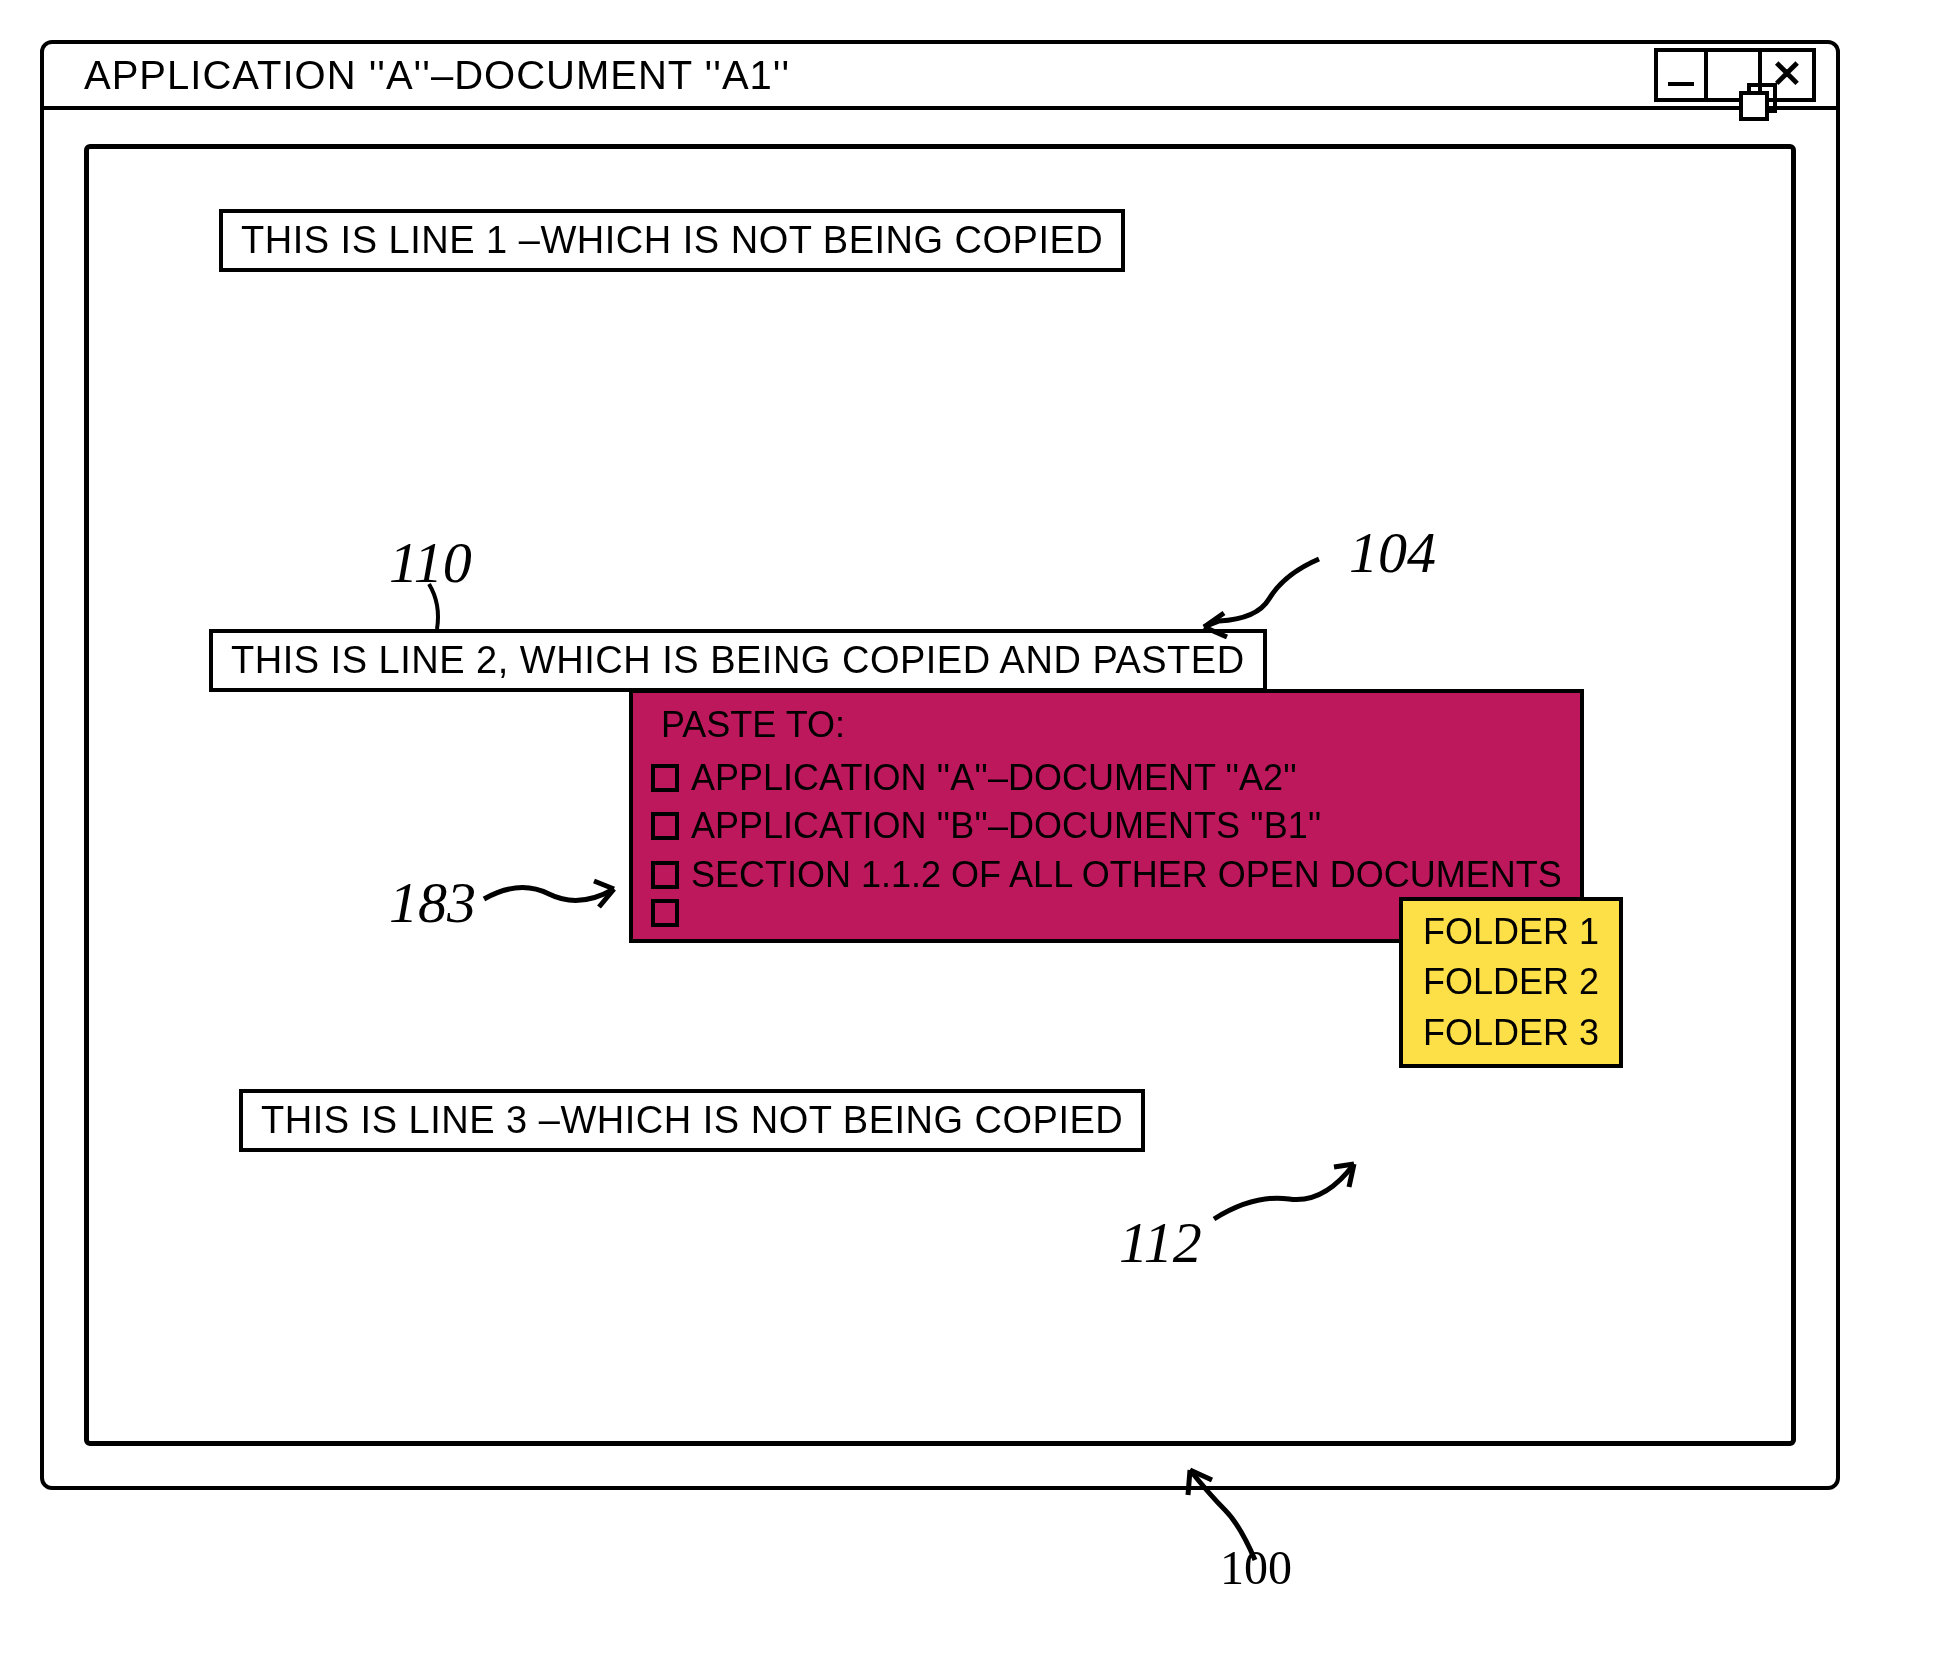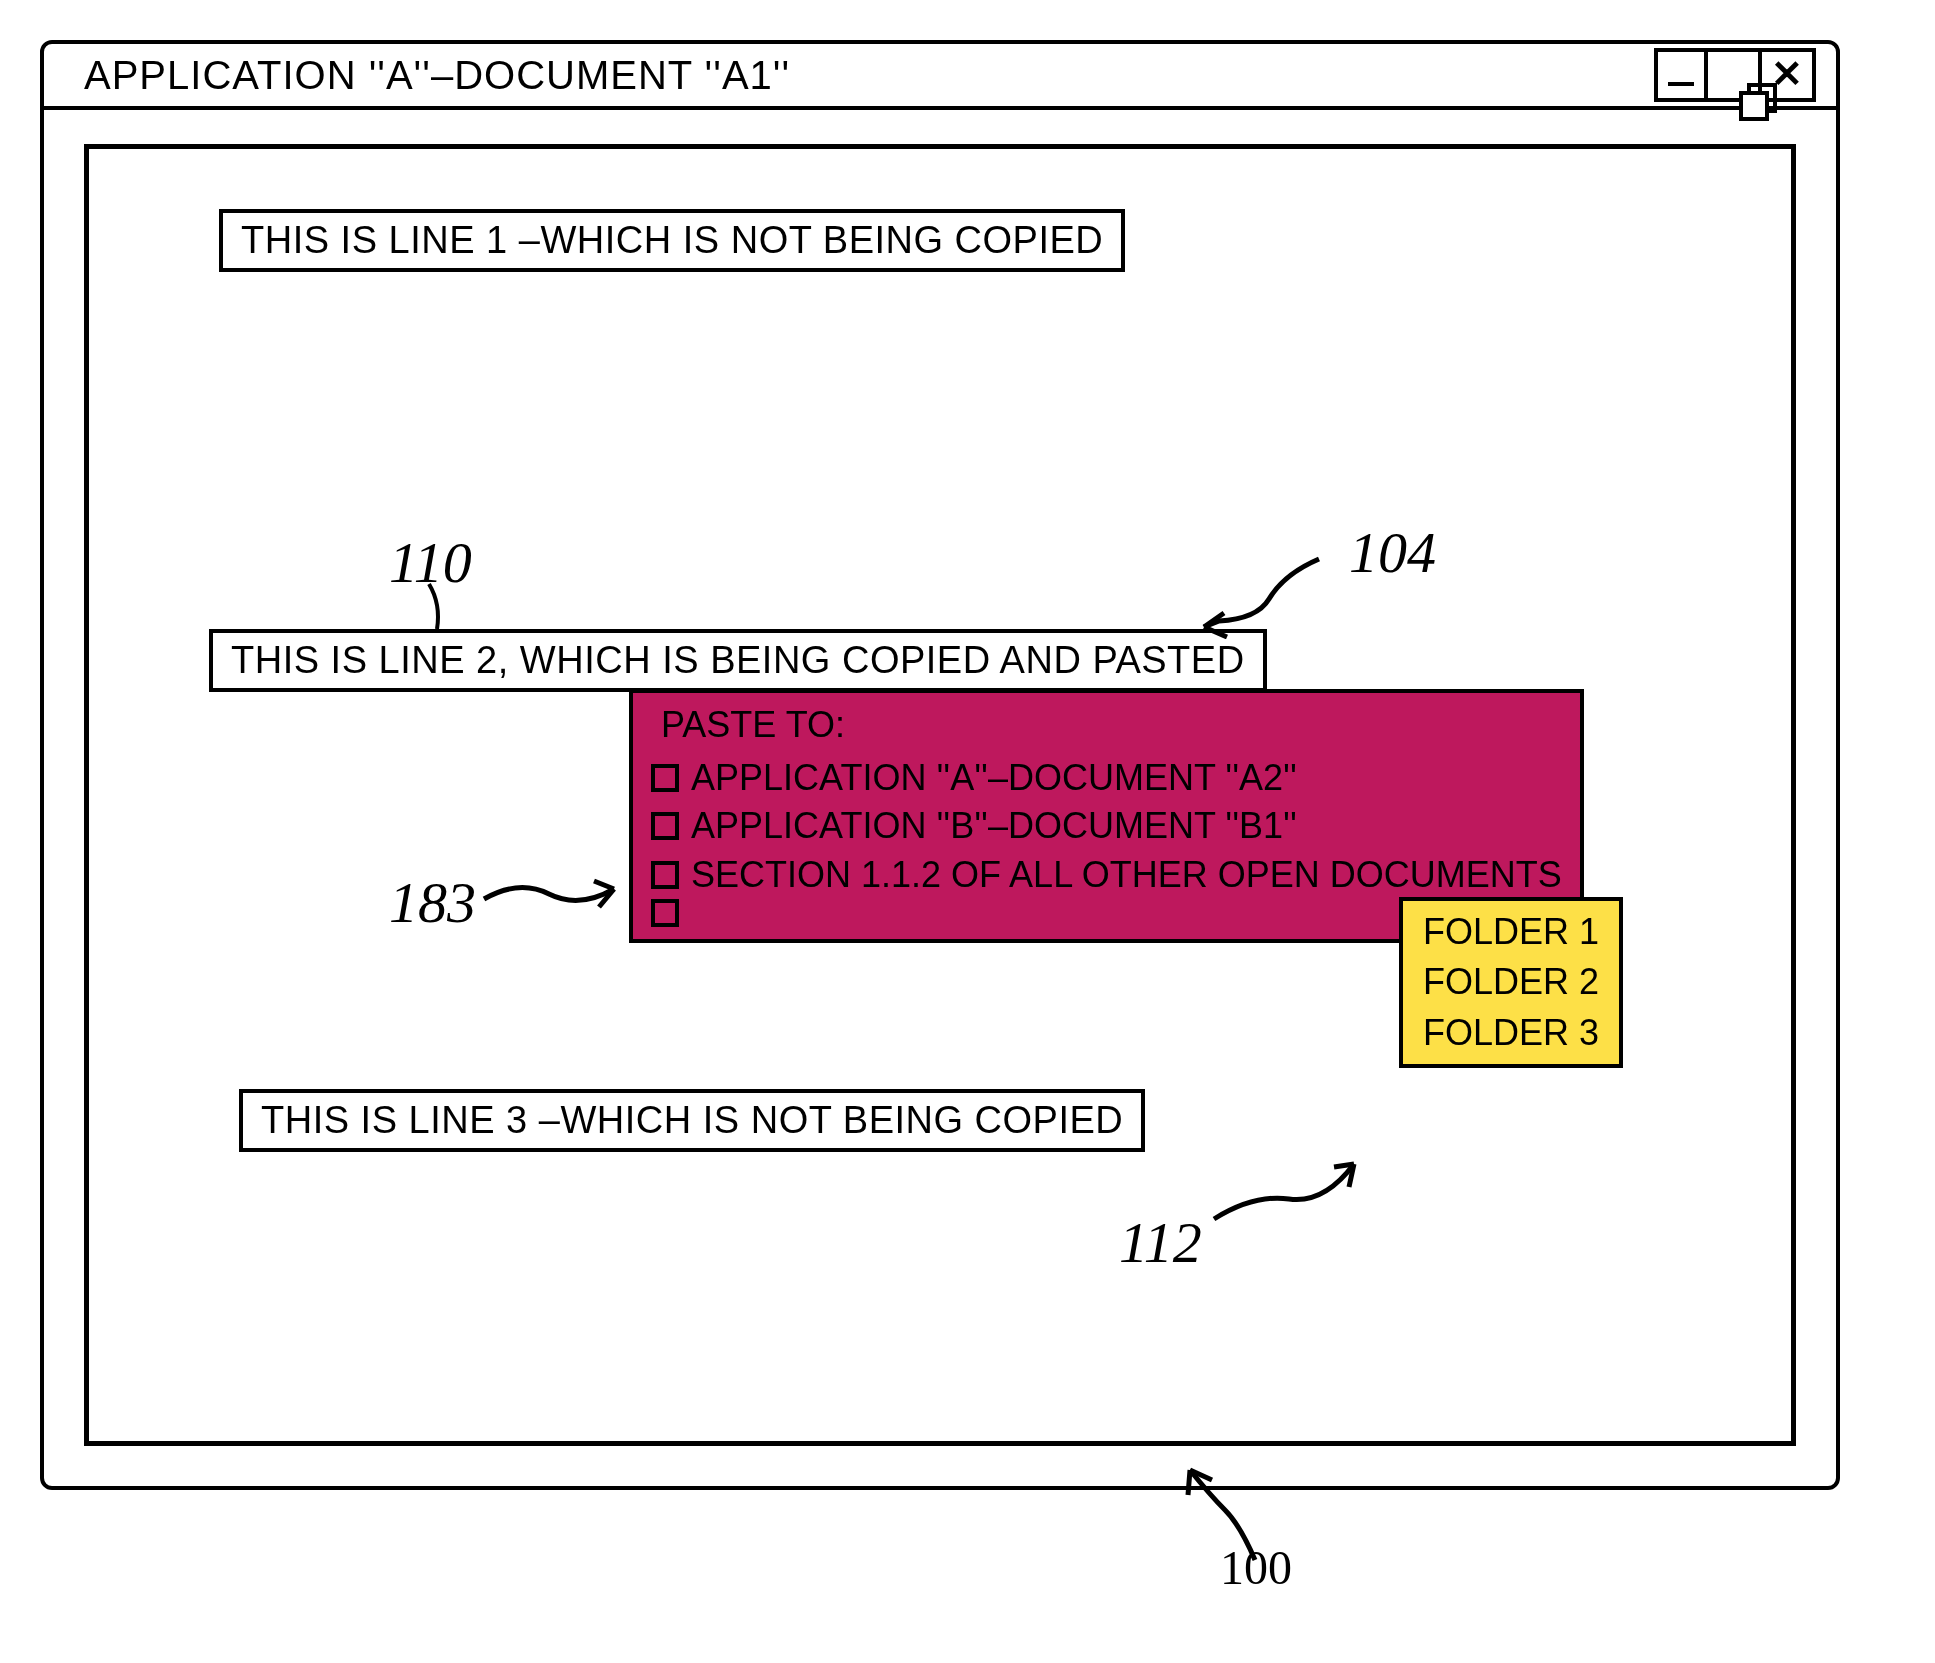--- a/index.html
+++ b/index.html
@@ -85,21 +85,21 @@
       font-size: 38px;
       line-height: 1;
     }
     .inner-frame {
       position: absolute;
       top: 100px;
       left: 40px;
       right: 40px;
       bottom: 40px;
       border: 5px solid #000;
-      border-radius: 0;
+      border-radius: 6px;
     }
     .content-area {
       position: relative;
       width: 100%;
       height: 100%;
     }
     .line-box {
       position: absolute;
       border: 4px solid #000;
       padding: 6px 18px;
@@ -223,21 +223,21 @@
       <div class="line-box line2">THIS IS LINE 2, WHICH IS BEING COPIED AND PASTED</div>
 
       <div class="paste-menu">
         <div class="paste-title">PASTE TO:</div>
         <div class="paste-item">
           <span class="checkbox"></span>
           <span>APPLICATION ''A''–DOCUMENT ''A2''</span>
         </div>
         <div class="paste-item">
           <span class="checkbox"></span>
-          <span>APPLICATION ''B''–DOCUMENT ''B1''</span>
+          <span>APPLICATION ''B''–DOCUMENTS ''B1''</span>
         </div>
         <div class="paste-item">
           <span class="checkbox"></span>
           <span>SECTION 1.1.2 OF ALL OTHER OPEN DOCUMENTS</span>
         </div>
         <div class="paste-item">
           <span class="checkbox"></span>
         </div>
       </div>
 

